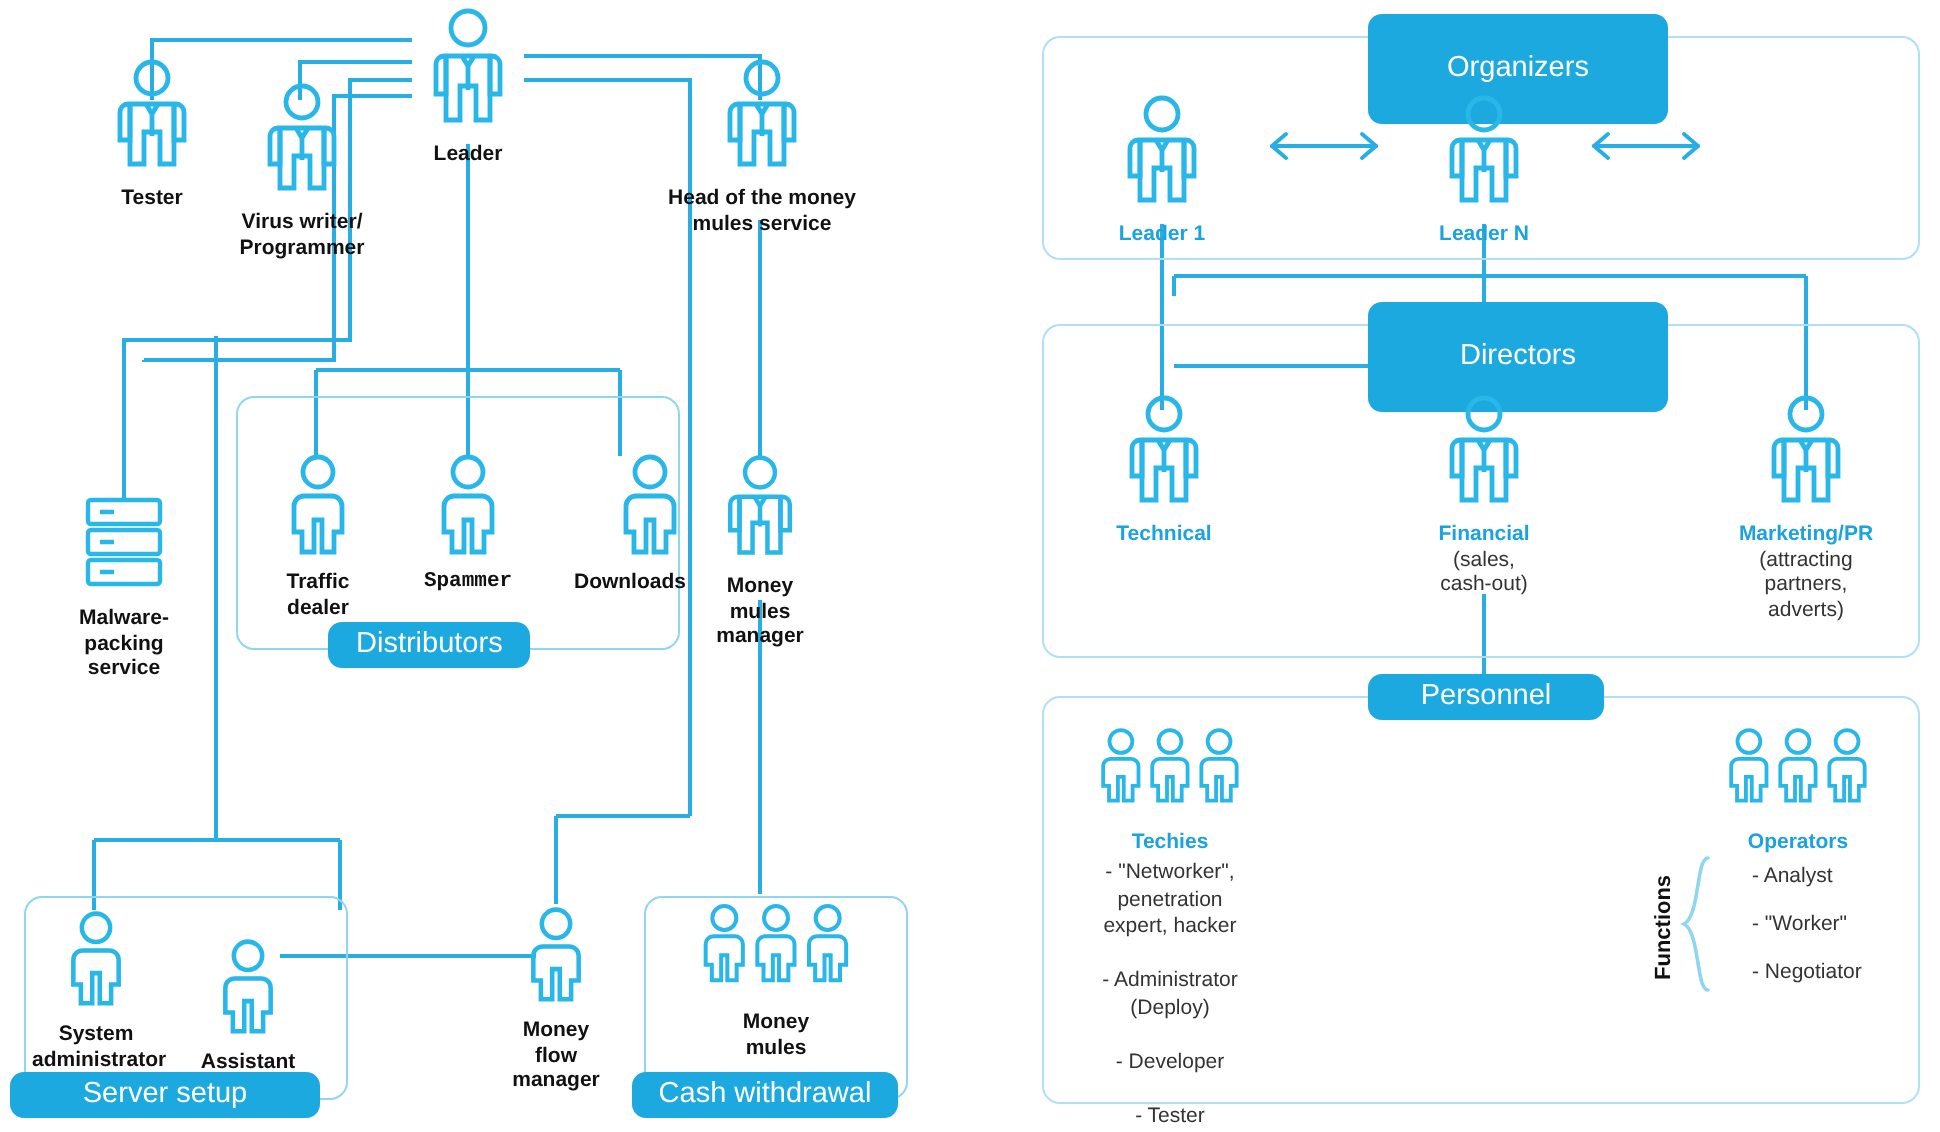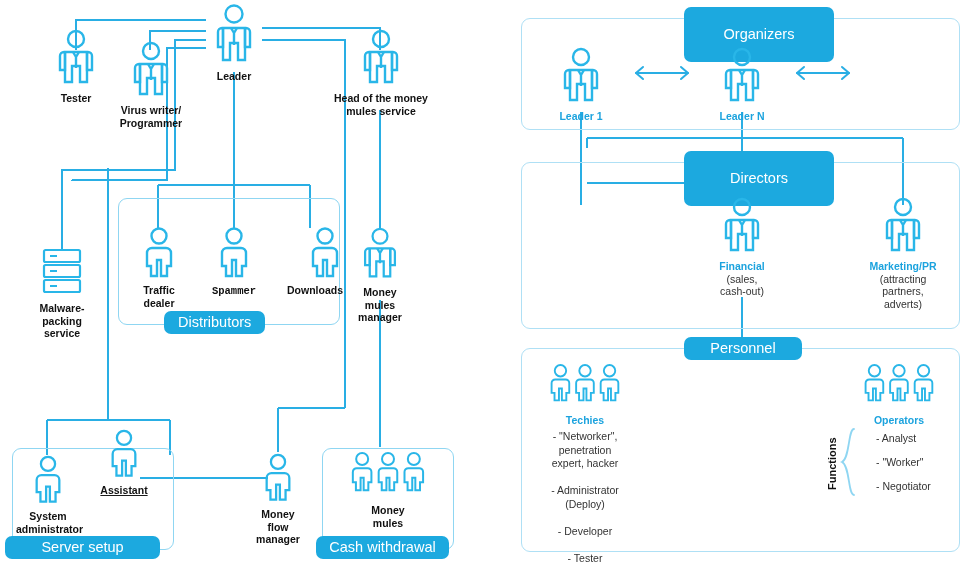--- a/index.html
+++ b/index.html
@@ -229,21 +229,21 @@
     <svg width="34" height="50" viewBox="0 0 36 52">
       <g fill="none" stroke="#29B6E8" stroke-width="2.4">
         <circle cx="18" cy="10" r="7.5"></circle>
         <path d="M18,22 h7 a5,5 0 0 1 5,5 v13 h-4 v10 h-6 v-16 h-4 v16 h-6 v-10 h-4 v-13 a5,5 0 0 1 5,-5 z"></path>
       </g>
     </svg>
     <div class="cap">System
 administrator</div>
   </div>
 
-  <div class="node" style="left:92px;top:428px;width:64px;text-decoration:underline;">
+  <div class="node" style="left:92px;top:468px;width:64px;">
     <svg width="34" height="50" viewBox="0 0 36 52">
       <g fill="none" stroke="#29B6E8" stroke-width="2.4">
         <circle cx="18" cy="10" r="7.5"></circle>
         <path d="M18,22 h7 a5,5 0 0 1 5,5 v13 h-4 v10 h-6 v-16 h-4 v16 h-6 v-10 h-4 v-13 a5,5 0 0 1 5,-5 z"></path>
       </g>
     </svg>
     <div class="cap">Assistant</div>
   </div>
 
   <div class="node" style="left:246px;top:452px;width:64px;">
@@ -321,20 +321,32 @@
     </g>
   </svg>
   <svg class="panel" style="left:795px;top:64px;" width="56" height="18" viewBox="0 0 56 18">
     <g fill="none" stroke="#29AEE4" stroke-width="2" stroke-linecap="round" stroke-linejoin="round">
       <path d="M2,9 h52"></path>
       <path d="M9,3 L2,9 L9,15"></path>
       <path d="M47,3 L54,9 L47,15"></path>
     </g>
   </svg>
 
+  <div class="node" style="left:549px;top:196px;width:66px;">
+    <svg width="40" height="58" viewBox="0 0 40 58">
+      <g fill="none" stroke="#29B6E8" stroke-width="2.4">
+        <circle cx="20" cy="11" r="8"></circle>
+        <path d="M8,24 h24 a4,4 0 0 1 4,4 v14 h-5 v-18 M8,24 a4,4 0 0 0 -4,4 v14 h5 v-18"></path>
+        <path d="M9,24 v30 h7 v-16 h8 v16 h7 v-30"></path>
+        <path d="M17,24 l3,5 l3,-5 M20,29 v11"></path>
+      </g>
+    </svg>
+    <div class="cap blue">Technical</div>
+    <div class="sub"></div>
+  </div>
 
   <div class="node" style="left:705px;top:196px;width:74px;">
     <svg width="40" height="58" viewBox="0 0 40 58">
       <g fill="none" stroke="#29B6E8" stroke-width="2.4">
         <circle cx="20" cy="11" r="8"></circle>
         <path d="M8,24 h24 a4,4 0 0 1 4,4 v14 h-5 v-18 M8,24 a4,4 0 0 0 -4,4 v14 h5 v-18"></path>
         <path d="M9,24 v30 h7 v-16 h8 v16 h7 v-30"></path>
         <path d="M17,24 l3,5 l3,-5 M20,29 v11"></path>
       </g>
     </svg>

